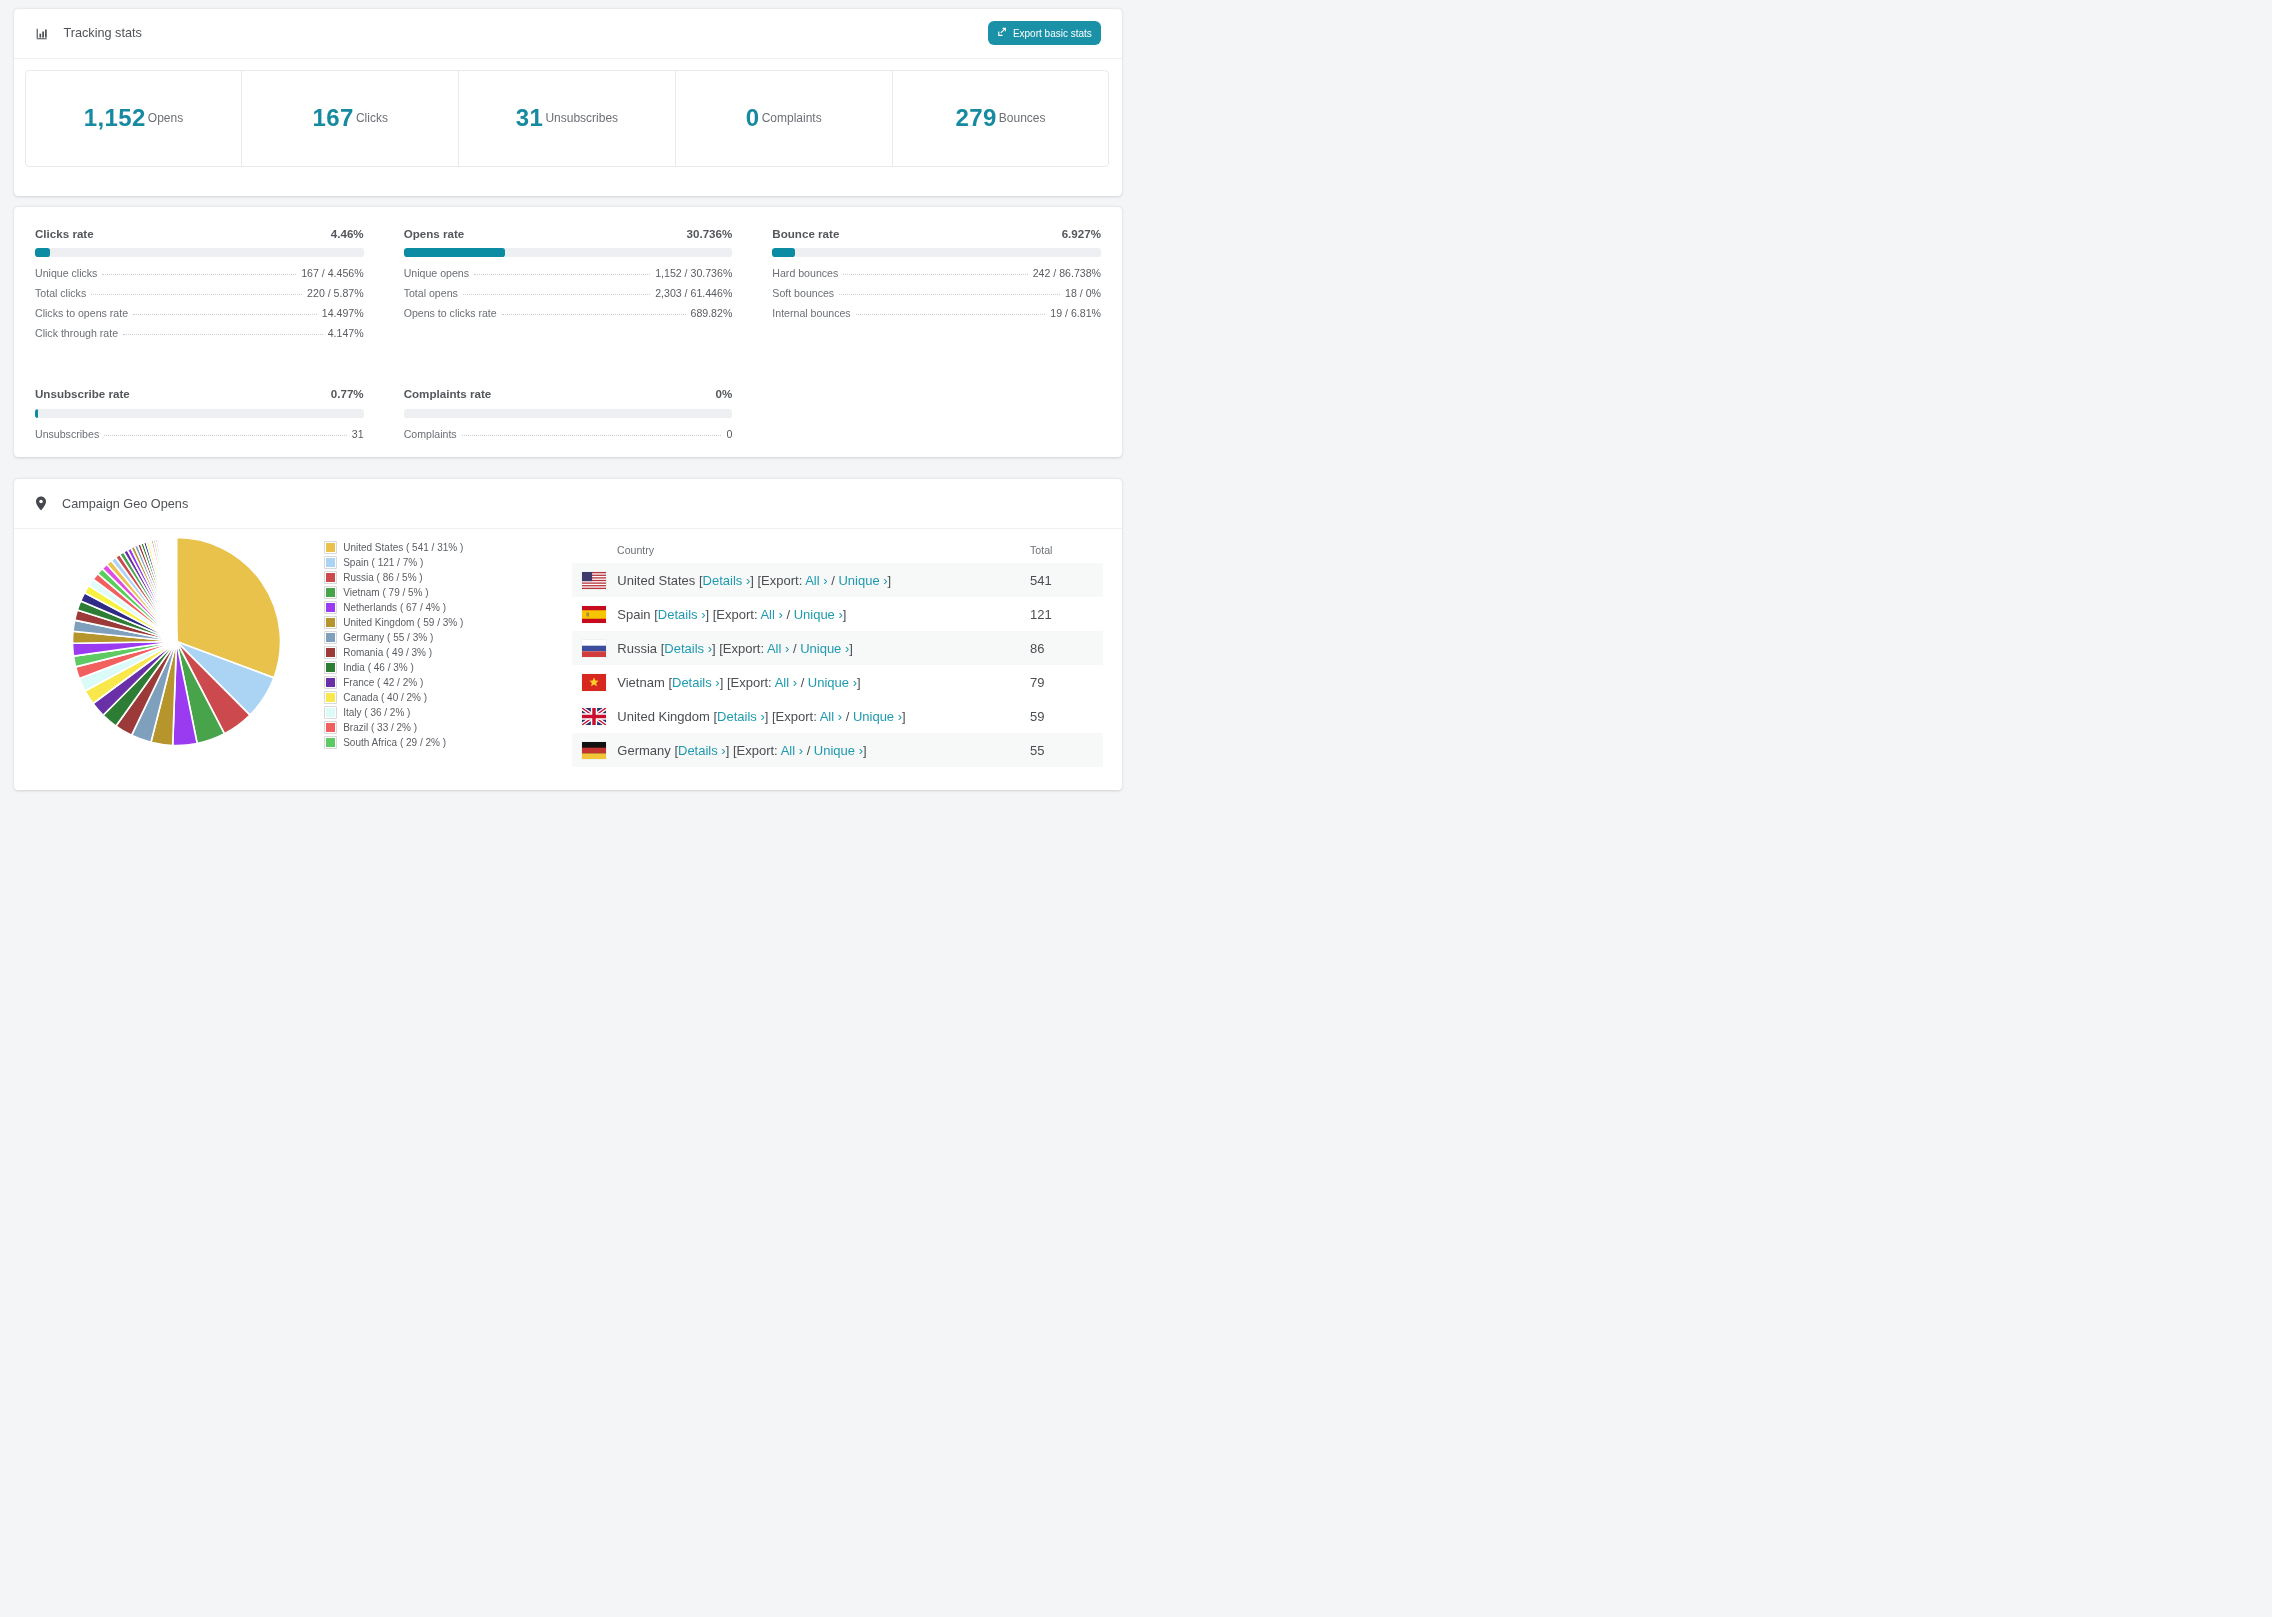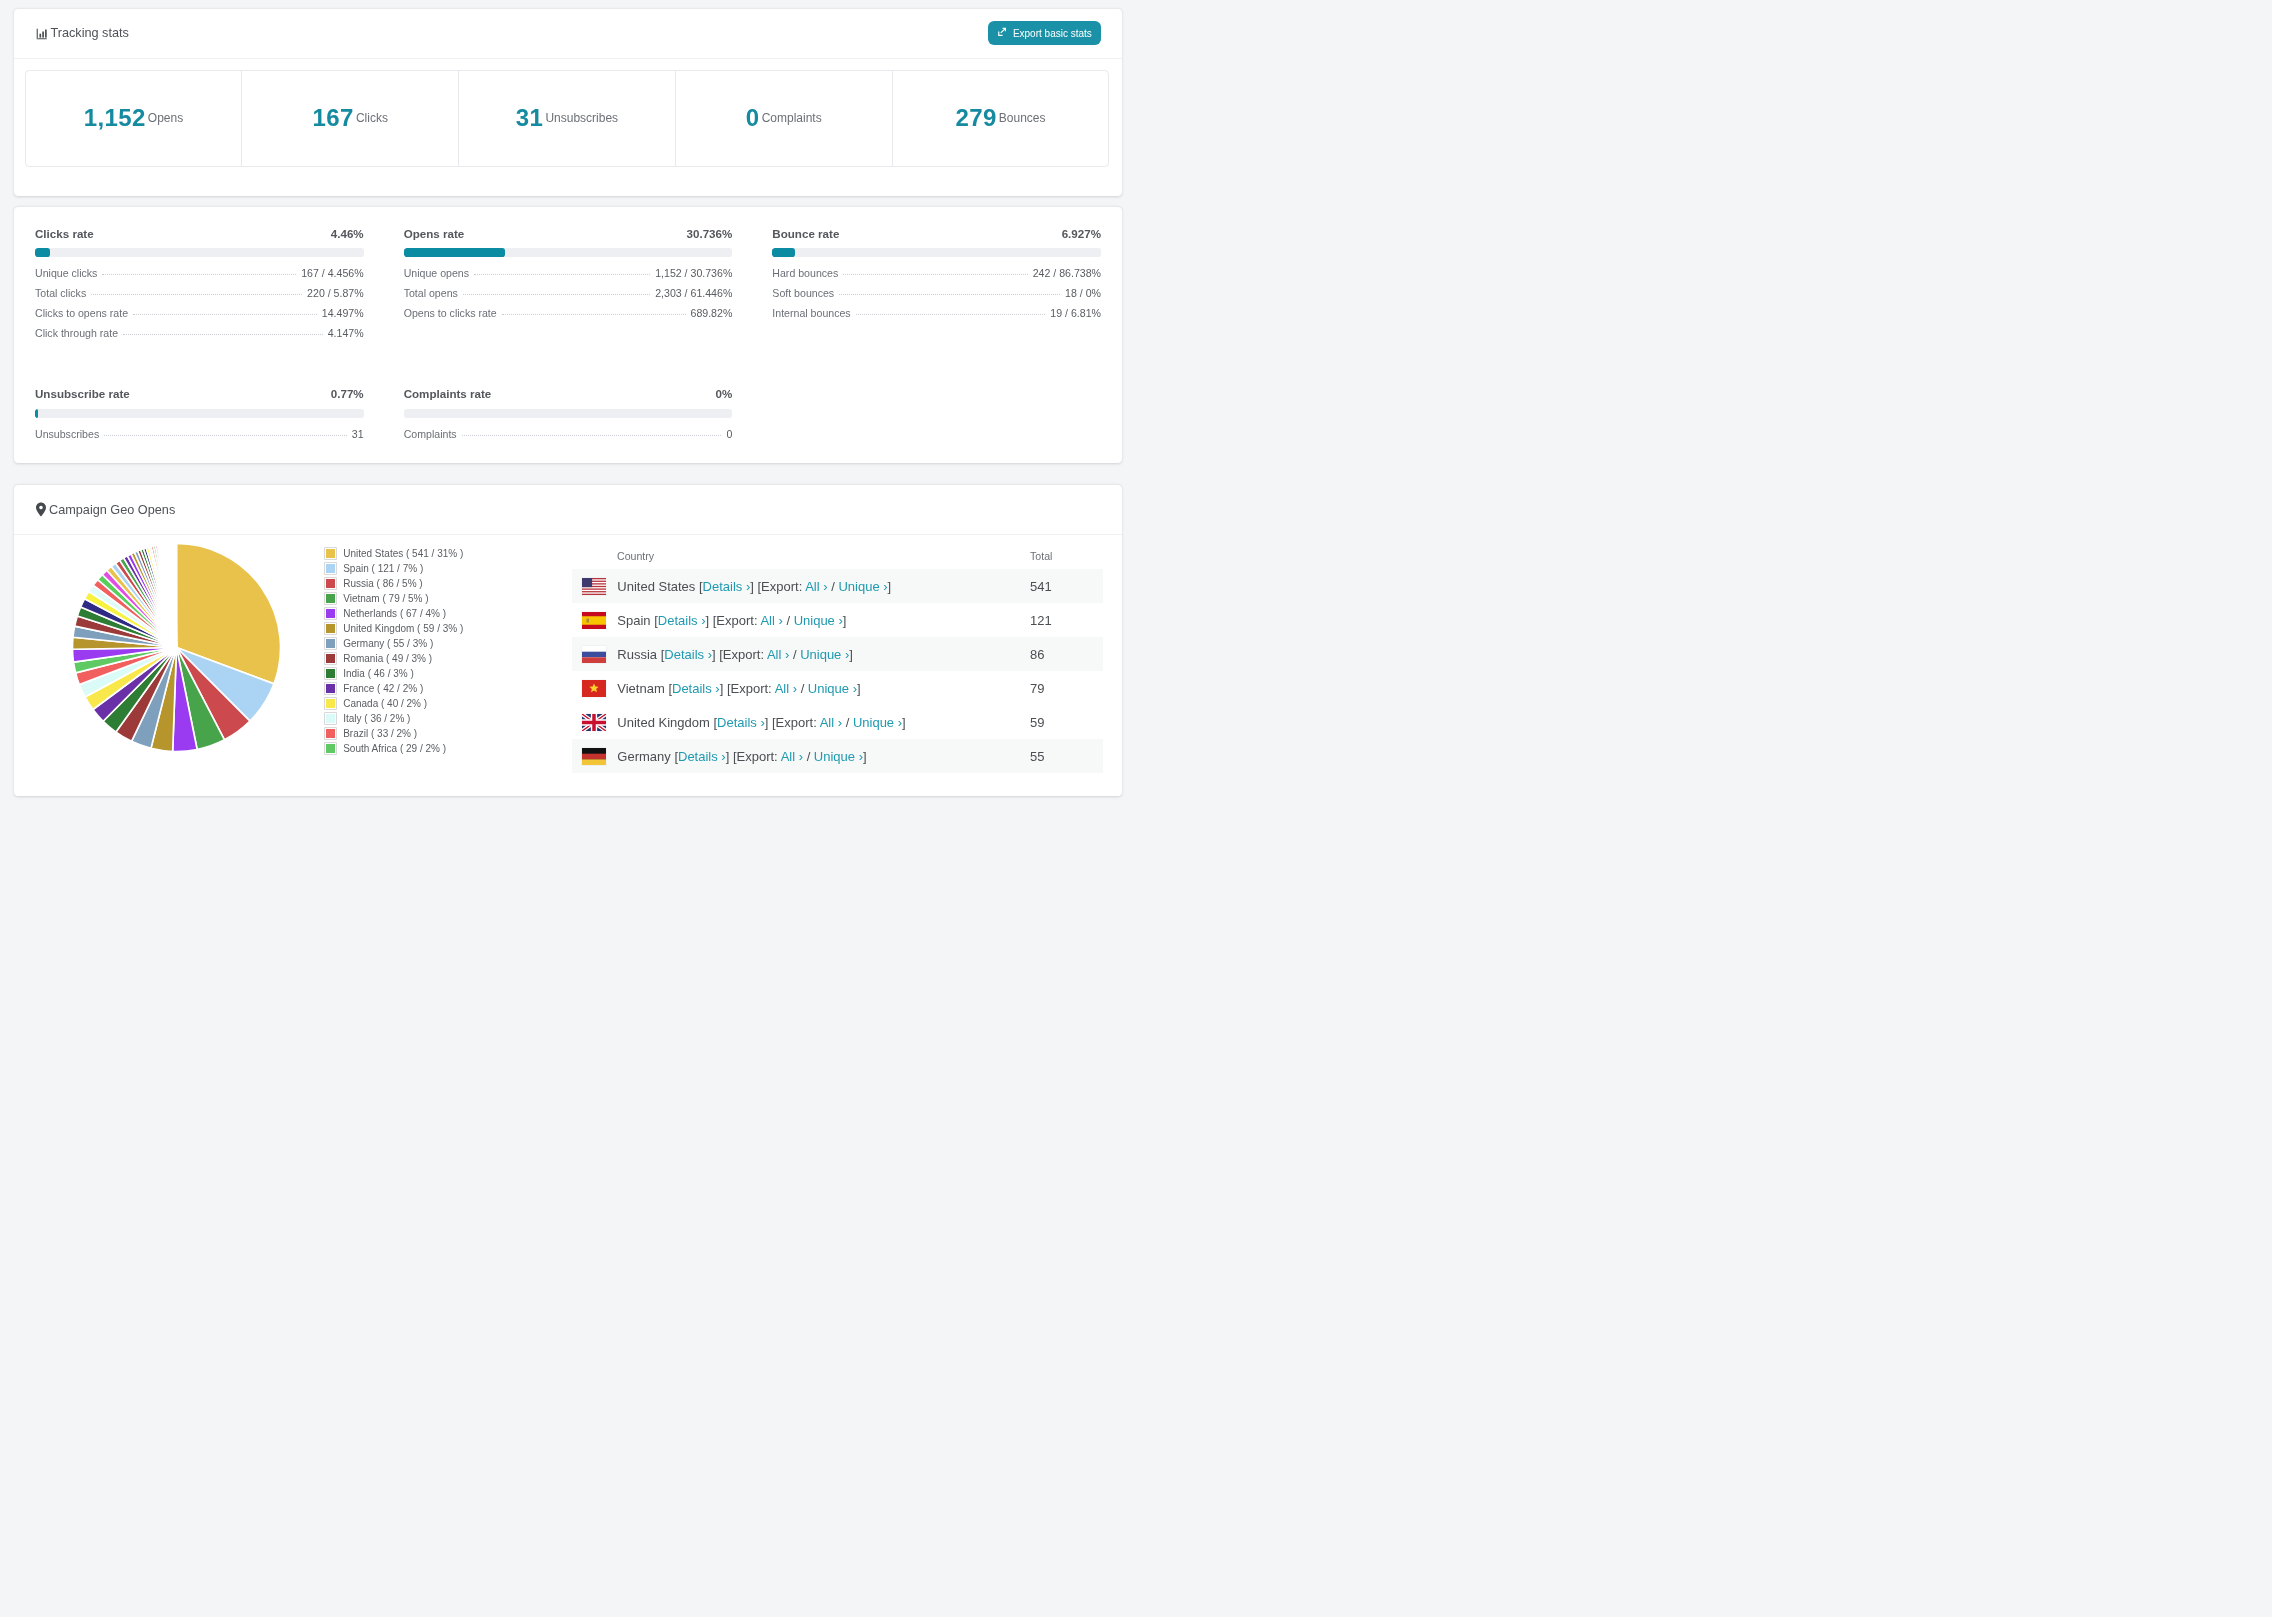--- a/index.html
+++ b/index.html
@@ -2,36 +2,36 @@
 <html style="font-size:11.3px"><head>
 <meta charset="utf-8">
 <style>
   html,body{margin:0;padding:0;background:#f4f5f7;}
   body{width:1136px;height:809px;overflow:hidden;position:relative;
        font-family:"Liberation Sans","DejaVu Sans",sans-serif;color:#54575c;}
   .card{background:#fff;border-radius:4.2px;box-shadow:0 0.7px 2.8px rgba(40,50,60,.18);
         margin:0 14px;position:relative;}
   .card-head{height:49px;display:flex;align-items:center;justify-content:space-between;
              padding:0 21px;border-bottom:0.7px solid #f0f0f1;}
-  .head-title{display:flex;align-items:flex-end;gap:2px;font-size:12.7px;color:#4f5257;}
+  .head-title{display:flex;align-items:flex-end;gap:15px;font-size:12.7px;color:#4f5257;}
   .head-title svg{display:block;}
   
   .card-tracking{height:187px;margin-top:8.5px;}
   .export-btn{display:flex;align-items:center;gap:5px;background:#1a91a6;color:#fff;
               border:none;border-radius:6px;height:24px;padding:0 9.2px;font-size:10px;
               font-family:inherit;cursor:pointer;}
   .summary-box{position:absolute;left:10.6px;right:12.7px;top:61px;height:95px;
                border:0.7px solid #e7e9ec;border-radius:4.2px;display:flex;}
   .sum-cell{flex:1;border-right:0.7px solid #e7e9ec;display:flex;flex-direction:row;
             align-items:center;justify-content:center;gap:2.1px;}
   .sum-cell:last-child{border-right:none;}
   .sum-num{font-size:24px;font-weight:bold;color:#168aa0;letter-spacing:0.4px;}
   .sum-lbl{font-size:12px;color:#6b7076;}
   
-  .card-rates{margin-top:11.3px;padding:20px 21px 15px;
+  .card-rates{margin-top:11.3px;padding:20px 21px 9px;
               display:grid;grid-template-columns:1fr 1fr 1fr;column-gap:40px;row-gap:28px;gap:40px;}
   .rate-head{display:flex;justify-content:space-between;align-items:baseline;}
   .rate-title,.rate-val{font-size:11.6px;font-weight:bold;color:#54575c;}
   .bar{margin-top:8.5px;height:9.2px;border-radius:2.8px;background:#edeff2;overflow:hidden;position:relative;}
   .bar .fill{position:absolute;left:0;top:0;bottom:0;background:#0b8ca2;border-radius:2.8px;}
   .rate-rows{margin-top:10px;}
   .srow{display:flex;align-items:baseline;height:20px;font-size:10.6px;}
   .srow .lbl{color:#6b6f76;white-space:nowrap;}
   .srow .leader{flex:1;border-bottom:0.7px dotted #c8ccd2;margin:0 5px;transform:translateY(-2.1px);}
   .srow .val{color:#595c61;white-space:nowrap;}

